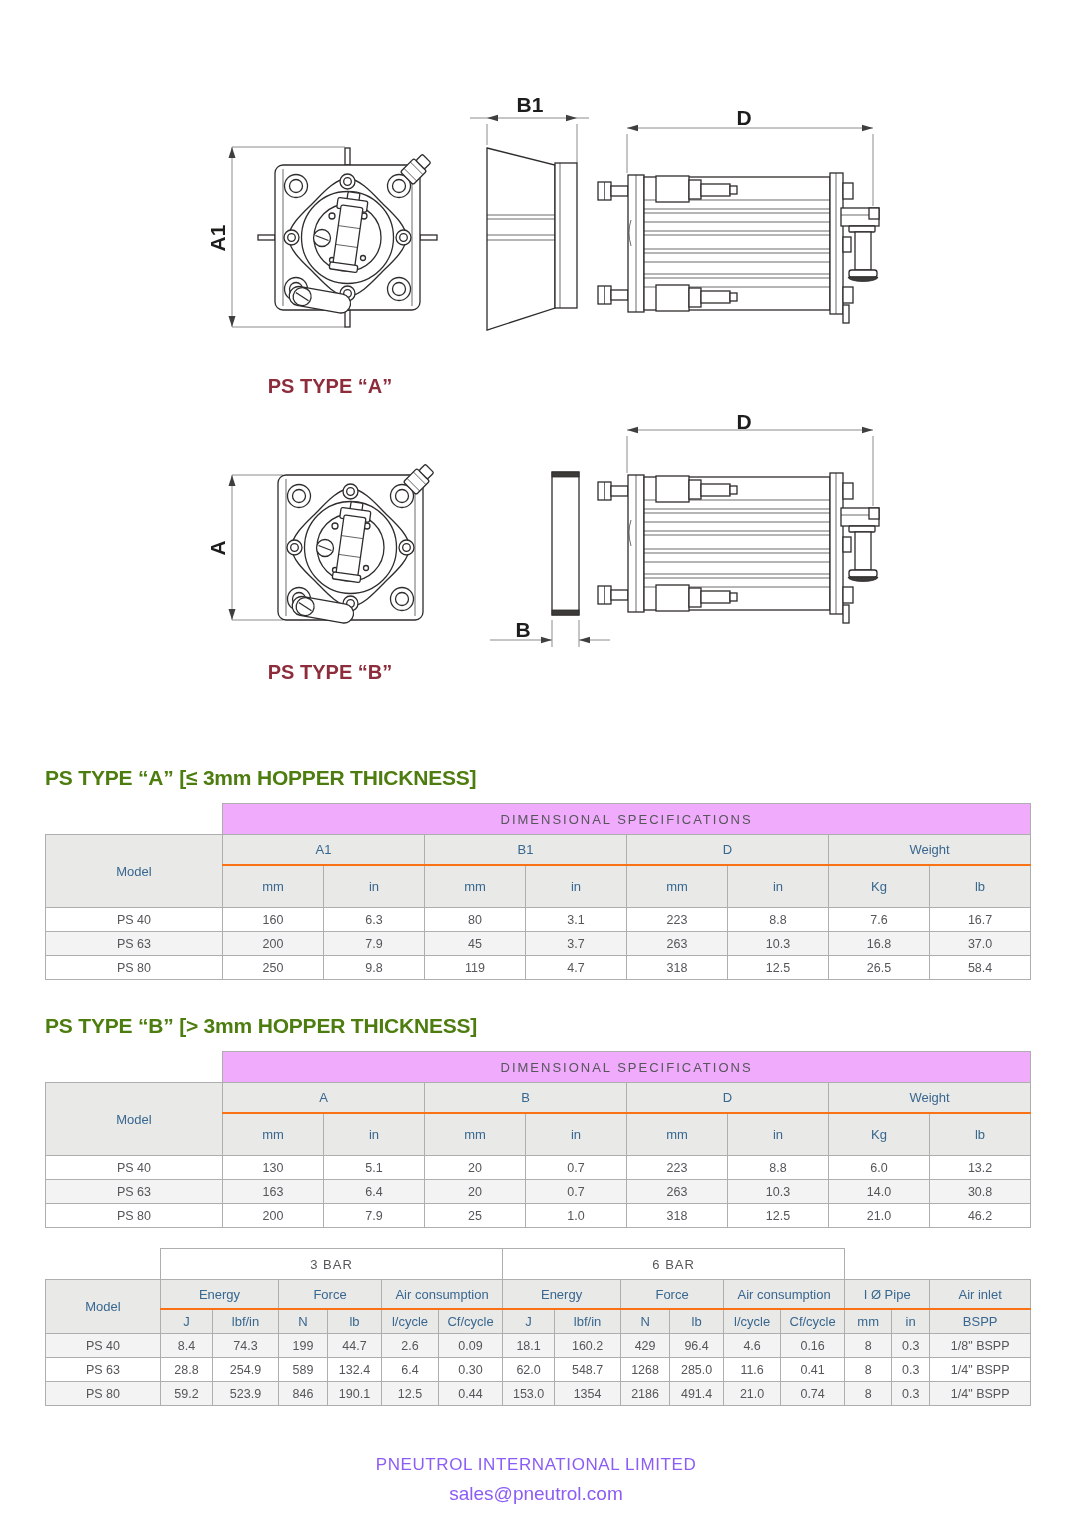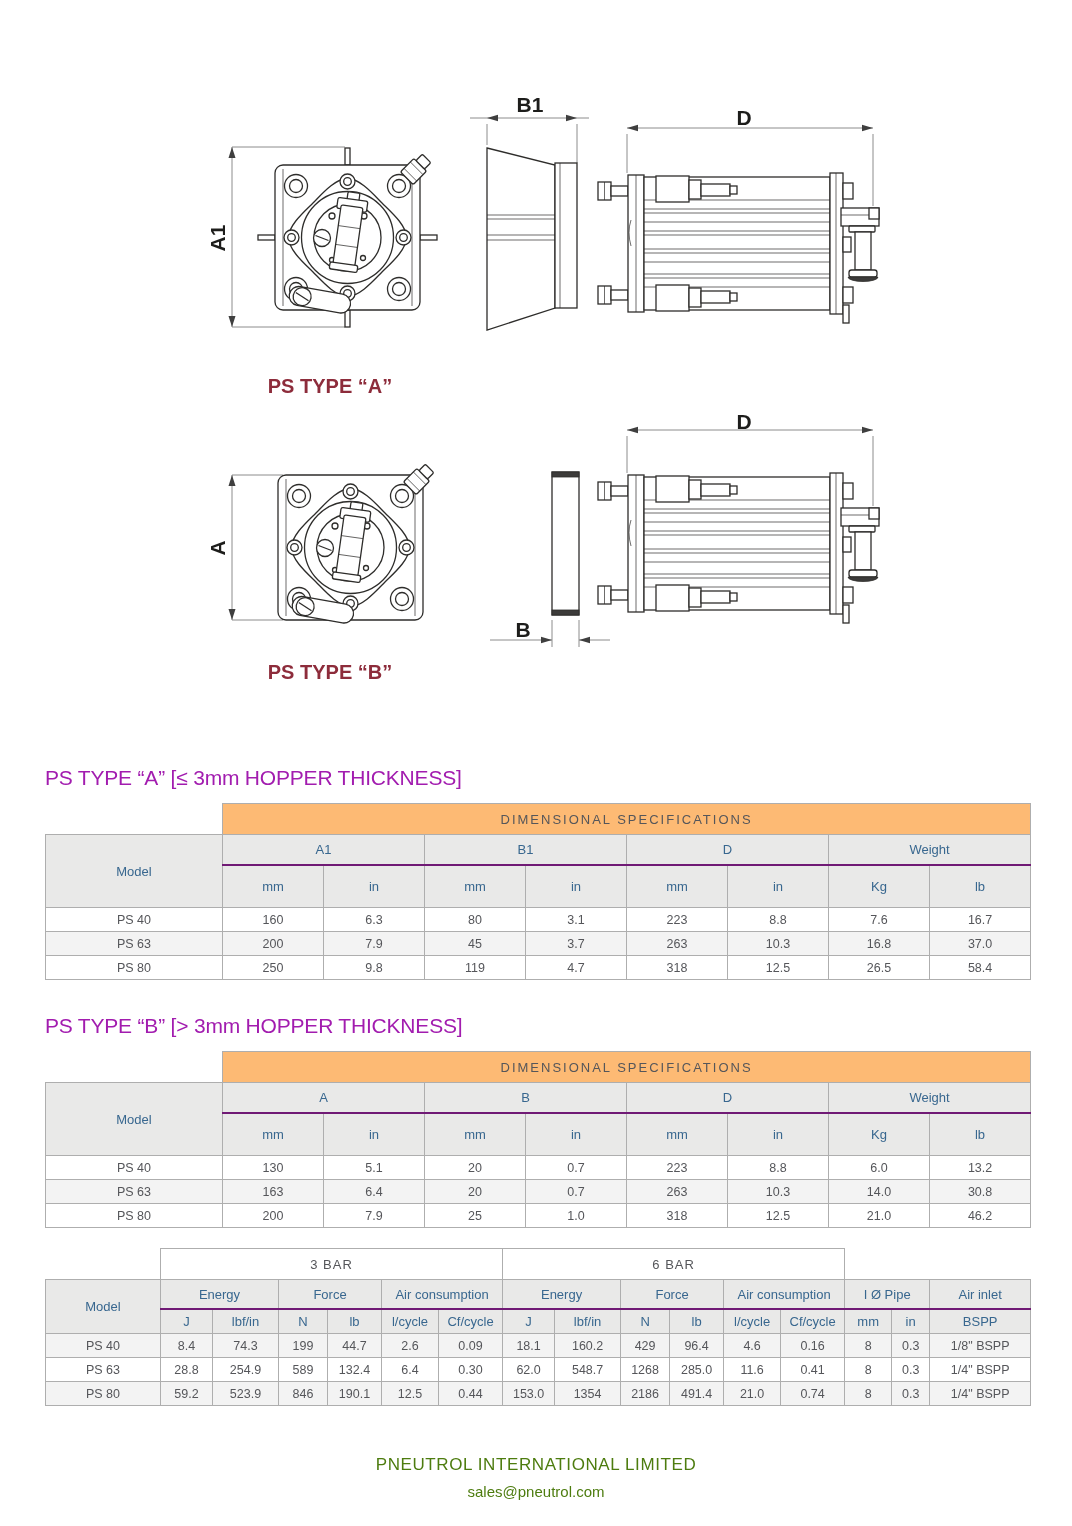--- a/index.html
+++ b/index.html
@@ -3,21 +3,21 @@
 <meta charset="utf-8">
 <style>
   html,body{margin:0;padding:0;}
   body{
     width:1072px;height:1526px;position:relative;background:#ffffff;
     font-family:"Liberation Sans", sans-serif;color:#55565a;overflow:hidden;
   }
   .abs{position:absolute;}
   
   .section-title{
-    color:#a21caf;font-weight:normal;font-size:21px;letter-spacing:-0.2px;white-space:nowrap;
+    color:#4d7c0f;font-weight:bold;font-size:21px;letter-spacing:-0.2px;white-space:nowrap;
   }
   .drawing-caption{
     color:#8d2c3b;font-weight:bold;font-size:20px;text-align:center;white-space:nowrap;
   }
   .dim-label{
     font-weight:bold;font-size:21px;color:#1d1d1b;text-align:center;white-space:nowrap;
   }
   .dim-label.vert{transform:rotate(-90deg);}
   
   table.spec{
@@ -25,35 +25,35 @@
     font-size:13px;
   }
   table.spec th,table.spec td{
     border:1px solid #aeaeae;text-align:center;vertical-align:middle;padding:0;overflow:hidden;
   }
   table.spec th{
     background:#e9e9e8;color:#38678f;font-weight:normal;
   }
   table.spec th.blank{border:none;background:#fff;}
   table.spec tr.tophead th.span-head{
-    background:#fdba74;color:#55565a;letter-spacing:2px;height:30px;font-size:13px;
+    background:#f0abfc;color:#55565a;letter-spacing:2px;height:30px;font-size:13px;
   }
   table.spec tr.tophead th.bar-head{
     background:#fff;color:#55565a;letter-spacing:1px;height:30px;font-size:13px;
   }
   table.spec tr.grp th{height:29px;}
-  table.spec tr.units th{height:41px;border-top:2px solid #701a75;}
+  table.spec tr.units th{height:41px;border-top:2px solid #f97316;}
   table.spec.perf tr.grp th{height:28px;}
   table.spec.perf tr.units th{height:23px;}
   table.spec tbody td{height:23px;background:#ffffff;color:#55565a;font-size:12.5px;}
   table.spec tbody tr.alt td{background:#f3f3f3;}
   
-  .footer-line{left:0;width:1072px;text-align:center;color:#4d7c0f;}
+  .footer-line{left:0;width:1072px;text-align:center;color:#8b5cf6;}
   .footer-company{font-size:17px;letter-spacing:0.6px;}
-  .footer-email{font-size:15px;}
+  .footer-email{font-size:19px;}
   
   svg .ln{stroke:#2e2d2b;fill:none;stroke-width:1.3;}
   svg .lnw{stroke:#2e2d2b;fill:#ffffff;stroke-width:1.3;}
   svg .thin{stroke:#2e2d2b;fill:none;stroke-width:0.7;}
   svg .dk{fill:#3c3b3a;stroke:#2e2d2b;stroke-width:0.8;}
   svg .dim{stroke:#8c8c8c;fill:none;stroke-width:1;}
   svg .arr{fill:#3f3f3f;stroke:none;}
 </style>
 </head>
 <body>

